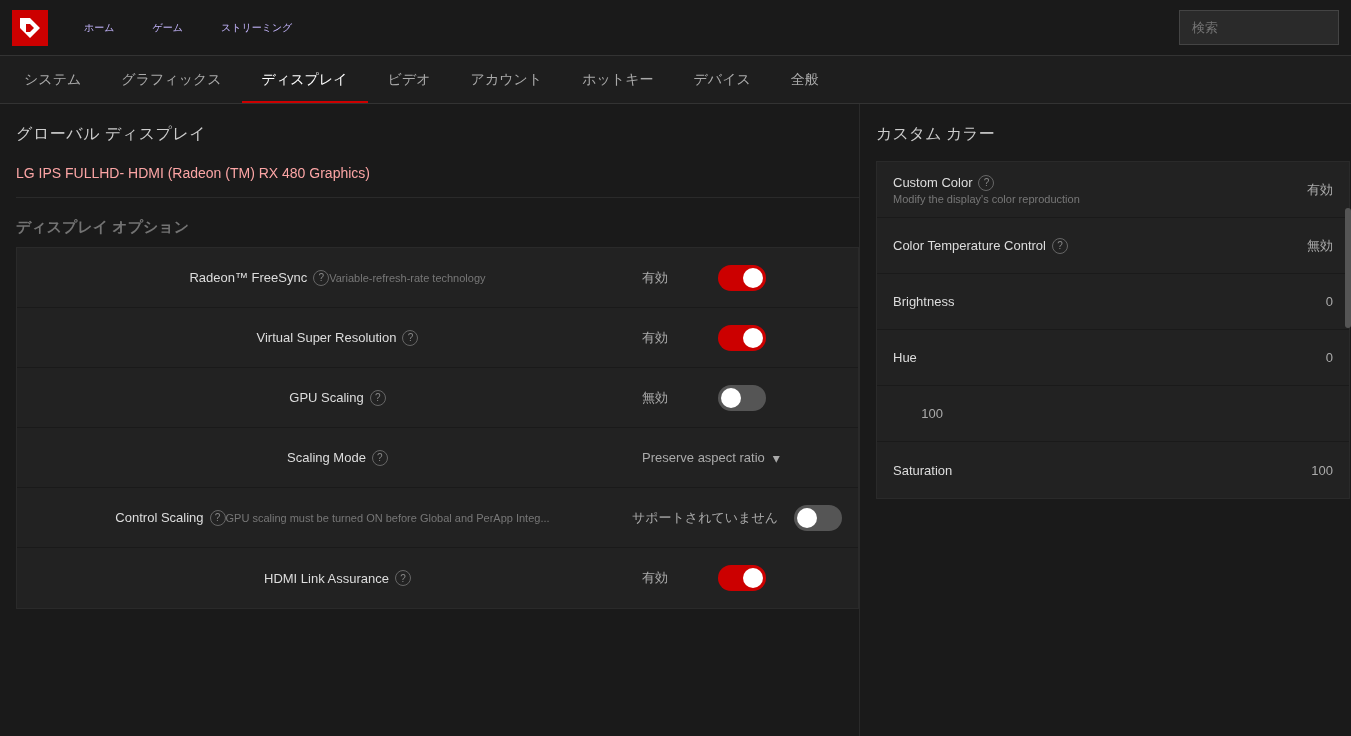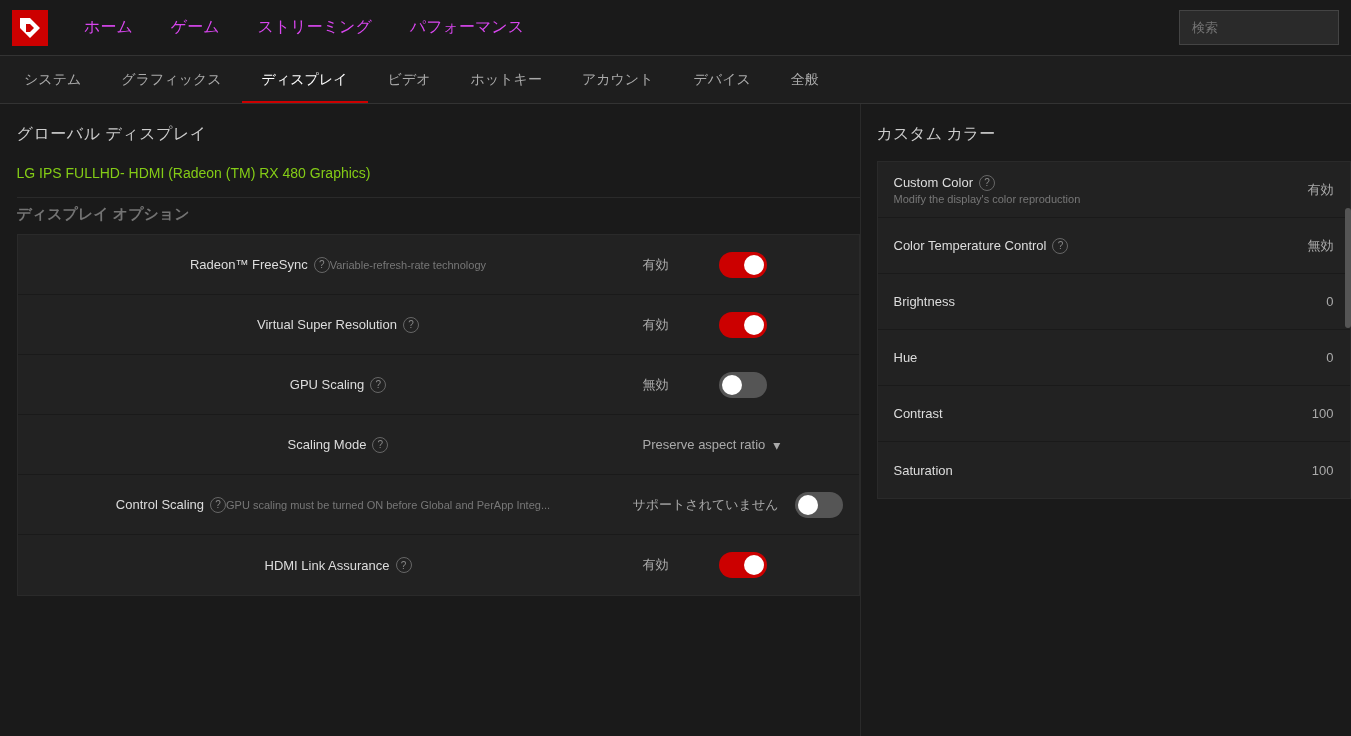--- a/index.html
+++ b/index.html
@@ -32,24 +32,24 @@
       margin-right: 20px;
       flex-shrink: 0;
     }
     .amd-logo svg { width: 24px; height: 24px; fill: white; }
     .nav-items {
       display: flex;
       gap: 6px;
       flex: 1;
     }
     .nav-item {
-      color: #d946ef;
+      color: #c4b5fd;
       padding: 8px 16px;
       cursor: pointer;
-      font-size: 16px;
+      font-size: 10px;
       border-radius: 2px;
       white-space: nowrap;
     }
     .search-box {
       background: #2a2a2a;
       border: 1px solid #444;
       color: #ccc;
       padding: 9px 12px;
       width: 160px;
       font-size: 13px;
@@ -96,21 +96,20 @@
       background: #555;
       border-radius: 3px;
     }
 
     
     .content-area {
       display: flex;
       height: calc(736px - 104px);
       overflow: hidden;
       position: relative;
-      justify-content: center;
     }
 
     
     .left-panel {
       flex: 1;
       padding: 20px 0 0 16px;
       overflow-y: auto;
       border-right: 1px solid #2a2a2a;
       max-width: 860px;
     }
@@ -118,22 +117,22 @@
     .section-title {
       font-size: 16px;
       color: #ccc;
       margin-bottom: 20px;
       font-weight: 400;
       letter-spacing: 0.5px;
     }
 
     .monitor-label {
       font-size: 14px;
-      color: #84cc16;
-      margin-bottom: 7px;
+      color: #fca5a5;
+      margin-bottom: 20px;
       padding-bottom: 16px;
       border-bottom: 1px solid #2a2a2a;
     }
 
     .subsection-title {
       font-size: 15px;
       color: #737373;
       margin-bottom: 10px;
       font-weight: 700;
     }
@@ -300,32 +299,31 @@
 <div class="top-nav">
   <div class="amd-logo">
     <svg viewBox="0 0 24 24">
       <path d="M2 2 L12 2 L22 12 L12 22 L2 12 Z M8 8 L8 16 L12 16 L16 12 L12 8 Z" fill="white"></path>
     </svg>
   </div>
   <div class="nav-items">
     <div class="nav-item">ホーム</div>
     <div class="nav-item">ゲーム</div>
     <div class="nav-item">ストリーミング</div>
-    <div class="nav-item">パフォーマンス</div>
   </div>
   <input class="search-box" type="text" placeholder="検索" style="">
 </div>
 
 <div class="tab-bar">
   <div class="tab-item">システム</div>
   <div class="tab-item">グラフィックス</div>
   <div class="tab-item active">ディスプレイ</div>
   <div class="tab-item">ビデオ</div>
+  <div class="tab-item">アカウント</div>
   <div class="tab-item">ホットキー</div>
-  <div class="tab-item">アカウント</div>
   <div class="tab-item">デバイス</div>
   <div class="tab-item">全般</div>
 </div>
 
 <div class="content-area">
 
   <div class="left-panel">
     <div class="section-title">グローバル ディスプレイ</div>
     <div class="monitor-label">LG IPS FULLHD- HDMI (Radeon (TM) RX 480 Graphics)</div>
     <div class="subsection-title">ディスプレイ オプション</div>
@@ -456,25 +454,20 @@
       <div class="right-setting-row">
         <div class="right-setting-label-area">
           <div class="right-setting-label">
             <span>Hue</span>
           </div>
         </div>
         <div class="right-setting-value">0</div>
       </div>
 
       <div class="right-setting-row">
-        <div class="right-setting-label-area">
-          <div class="right-setting-label">
-            <span>Contrast</span>
-          </div>
-        </div>
         <div class="right-setting-value">100</div>
       </div>
 
       <div class="right-setting-row">
         <div class="right-setting-label-area">
           <div class="right-setting-label">
             <span>Saturation</span>
           </div>
         </div>
         <div class="right-setting-value">100</div>

